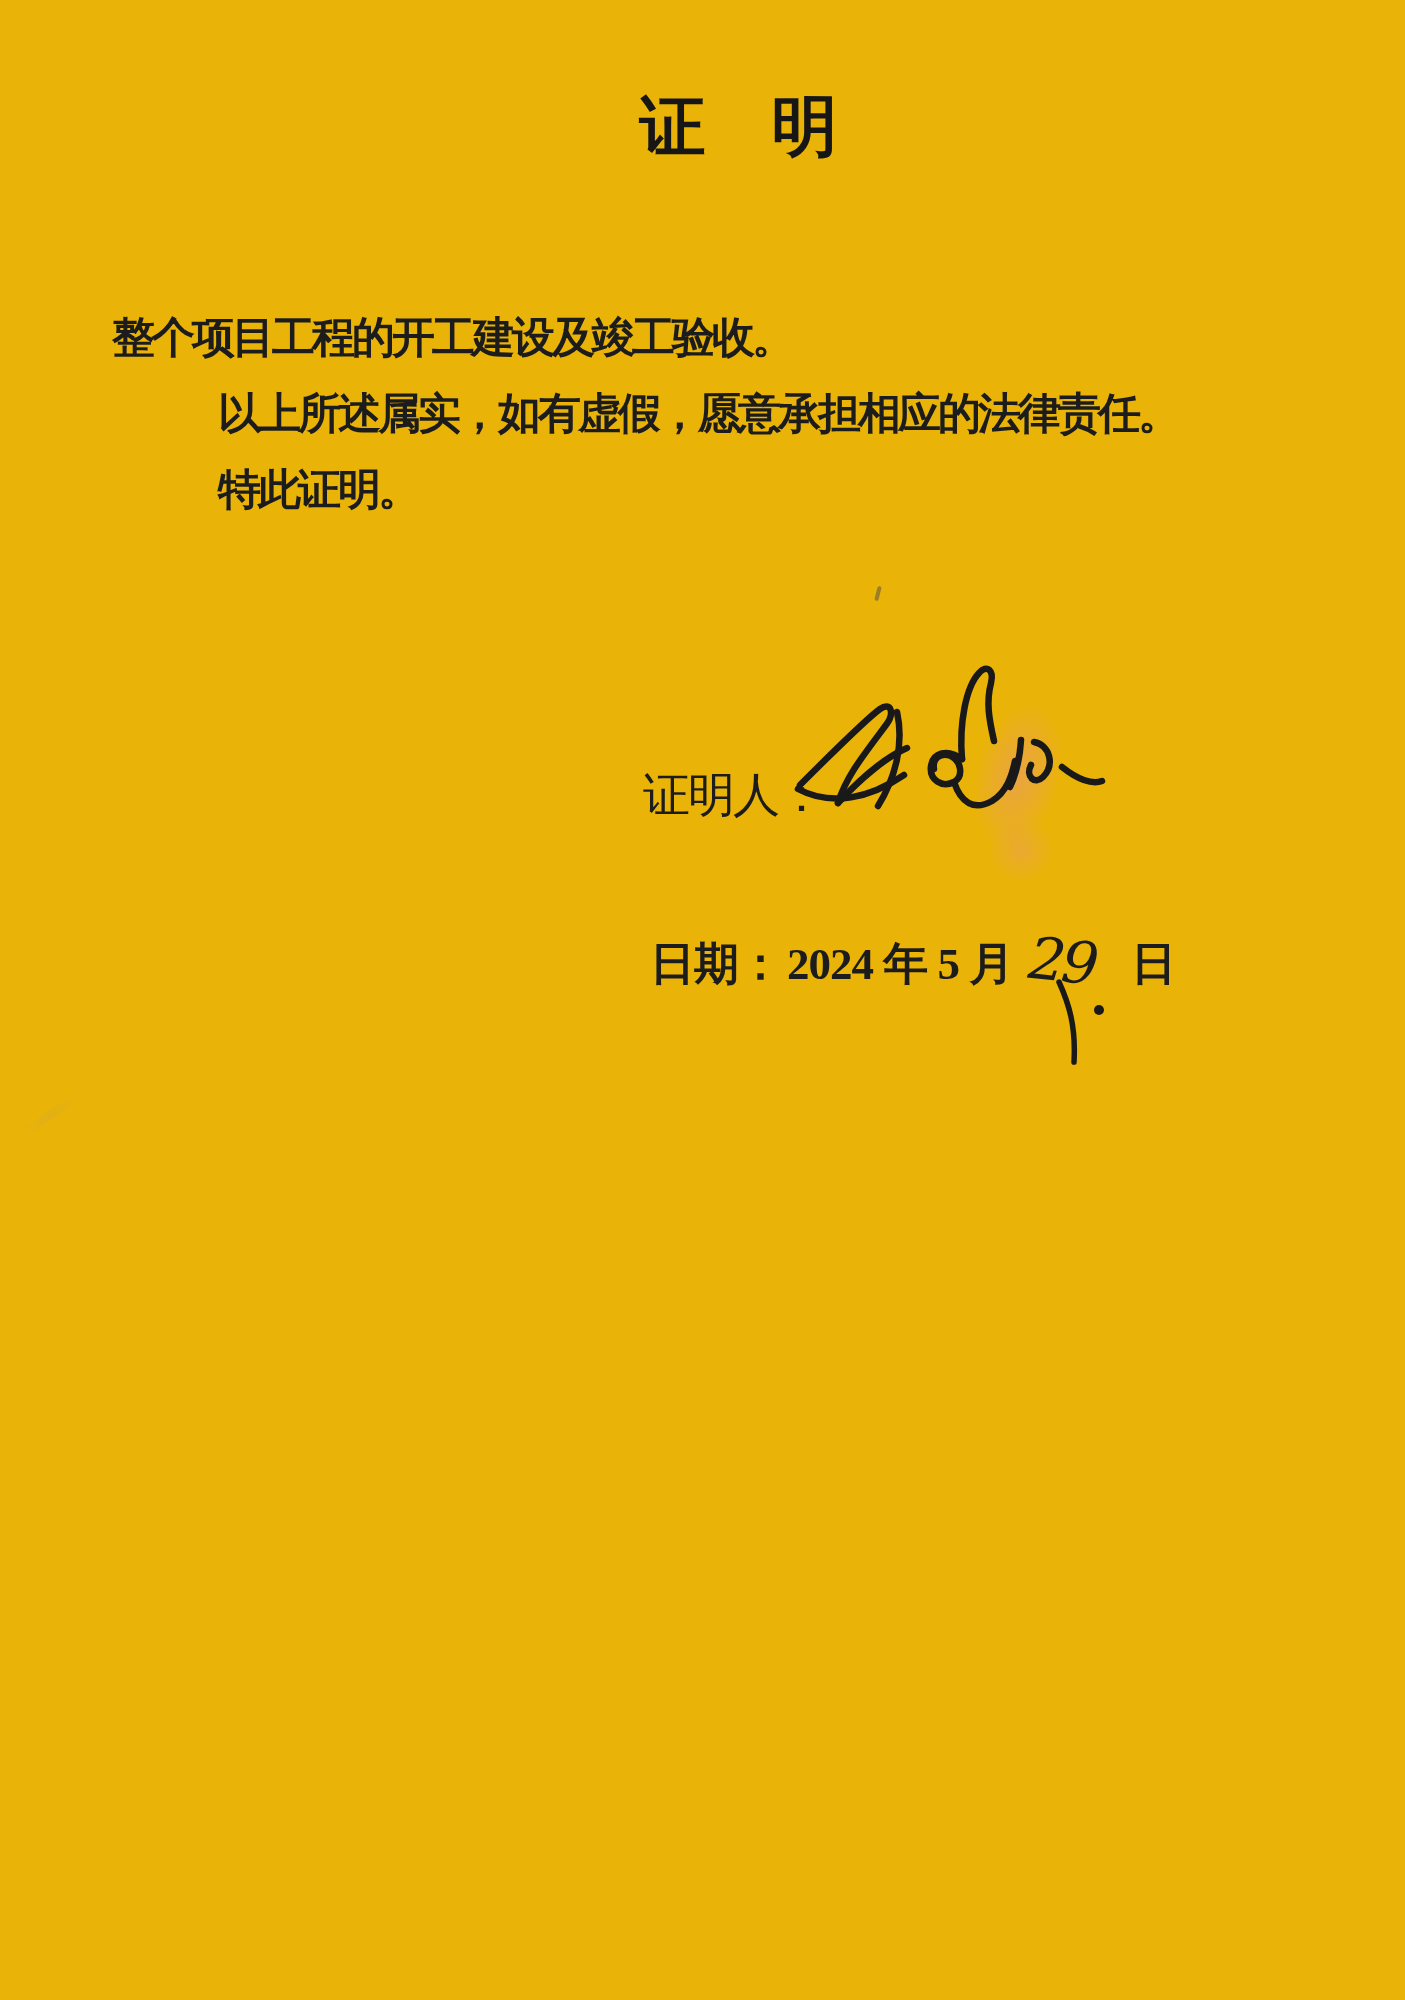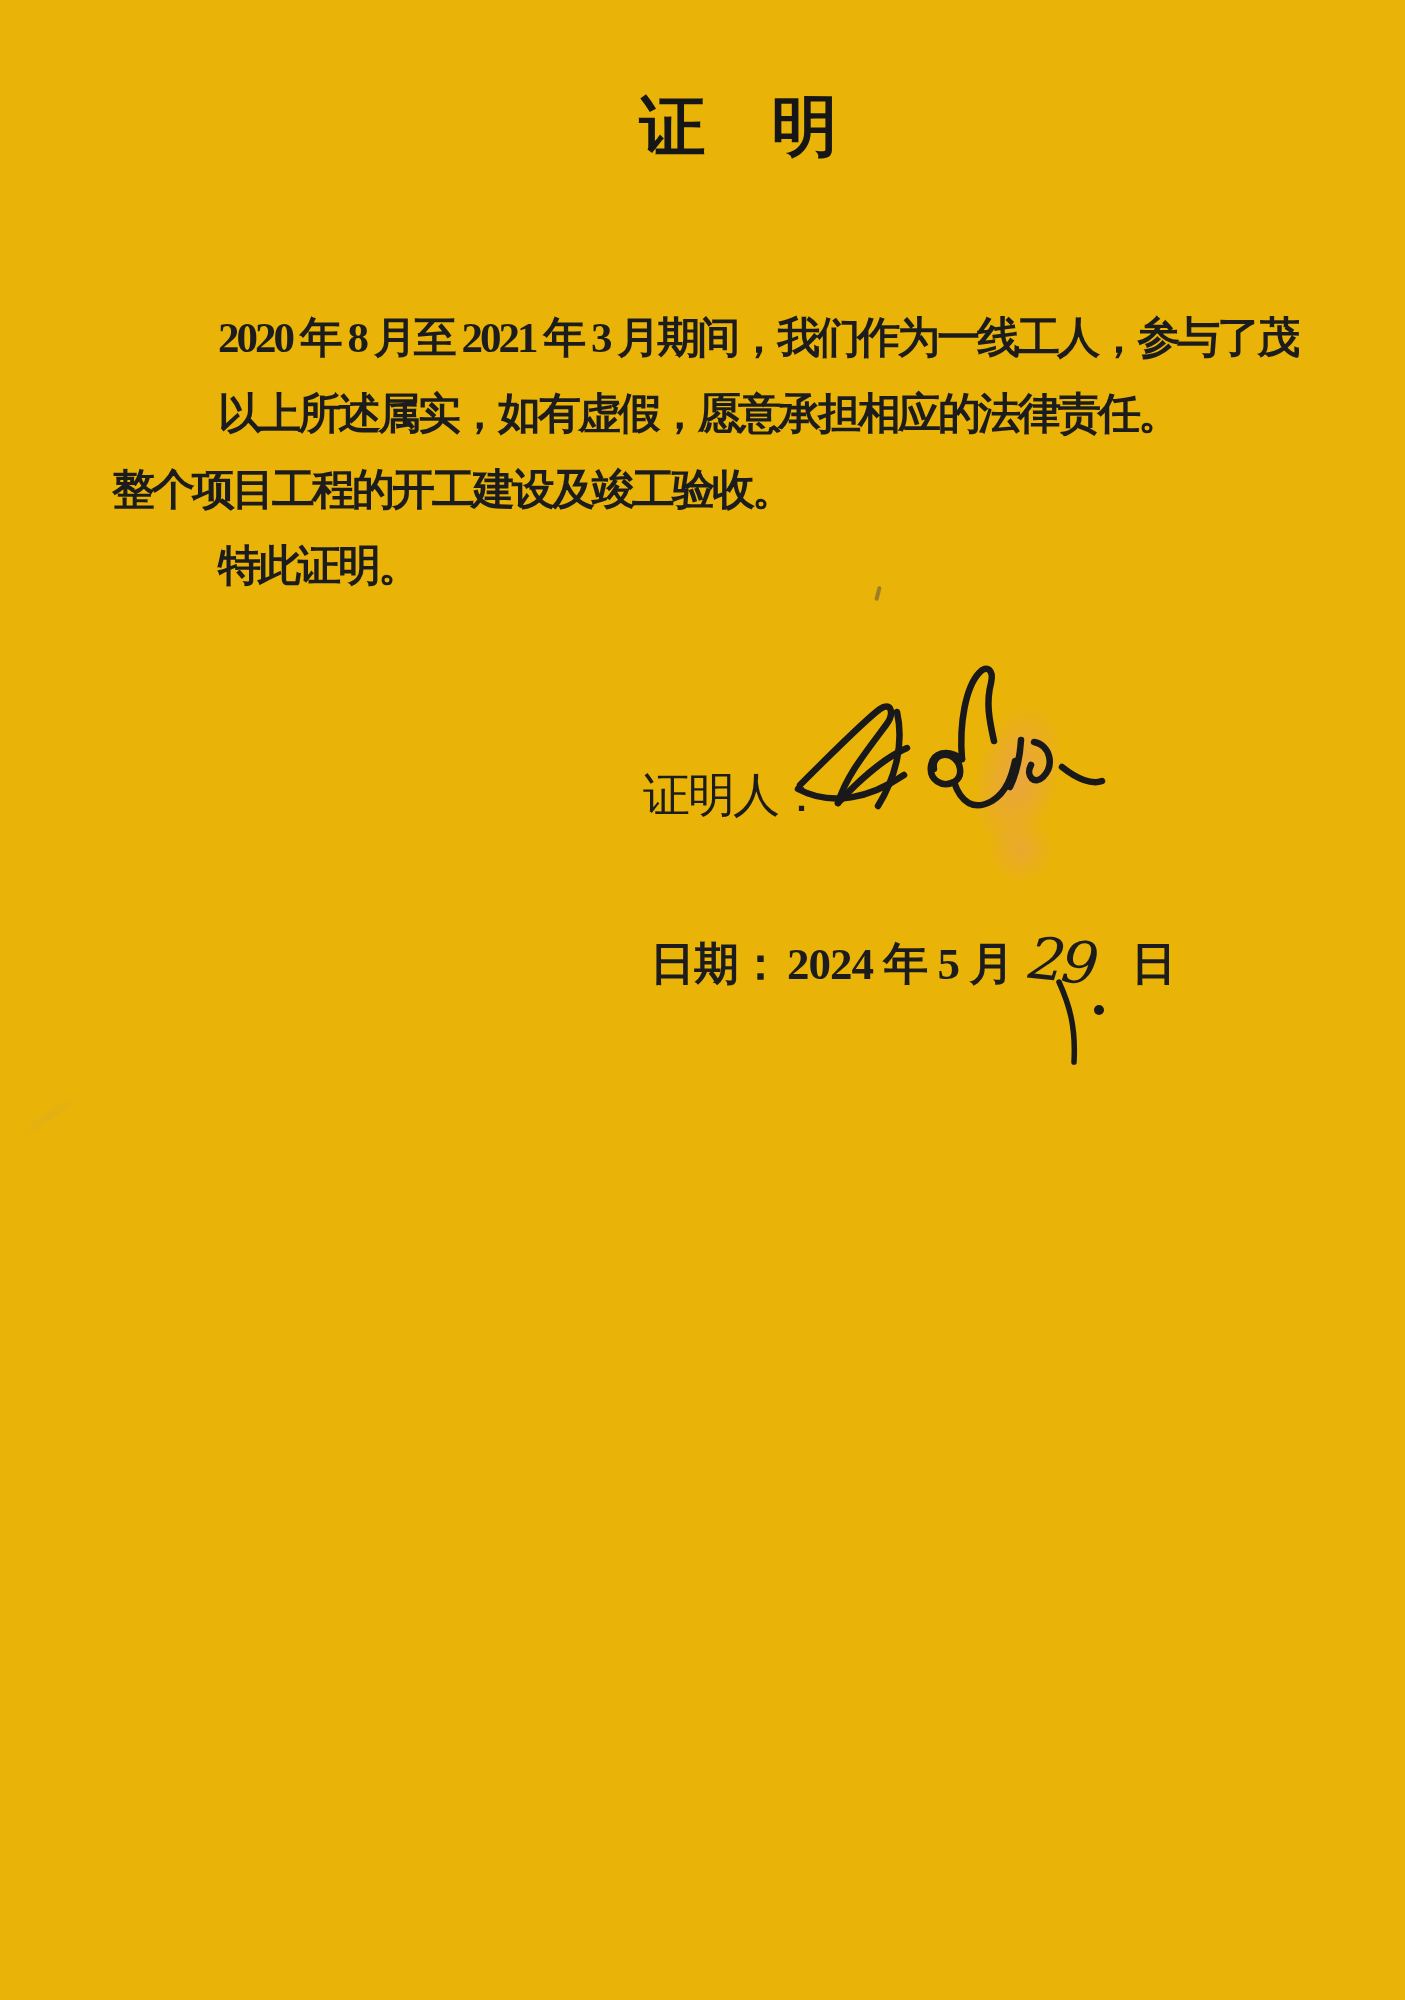--- a/index.html
+++ b/index.html
@@ -75,23 +75,22 @@
   svg .dot{fill:#191919;stroke:none;}
 </style>
 </head>
 <body>
 
 <div class="page">
 
   <h1 class="title">证　明</h1>
 
   <div class="body-block">
-    <p class="line indent">2020 年 8 月至 2021 年 3 月期间，我们作为一线工人，参与了茂</p>
+    <p class="line">整个项目工程的开工建设及竣工验收。</p>
     <p class="line indent">以上所述属实，如有虚假，愿意承担相应的法律责任。</p>
-    <p class="line">整个项目工程的开工建设及竣工验收。</p>
     <p class="line indent">特此证明。</p>
   </div>
 
   <span class="signer-label">证明人：</span>
 
   <div class="fingerprint"></div>
   <div class="fingerprint2"></div>
 
   <svg class="signature" width="340" height="215" viewBox="0 0 340 215" aria-hidden="false">
 

